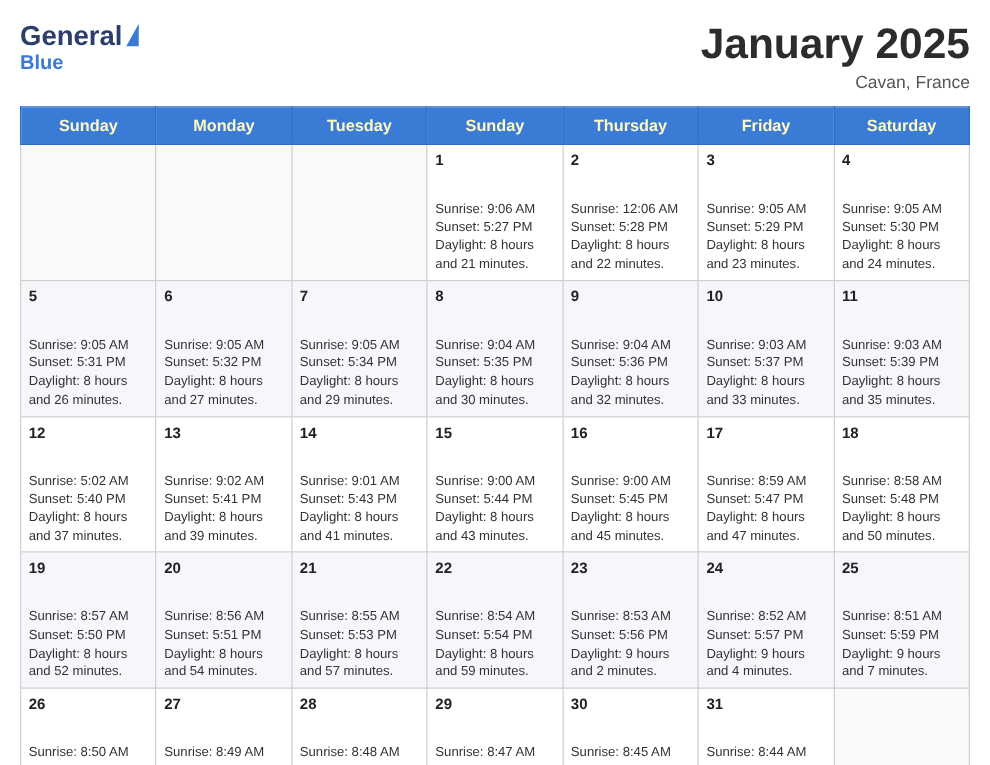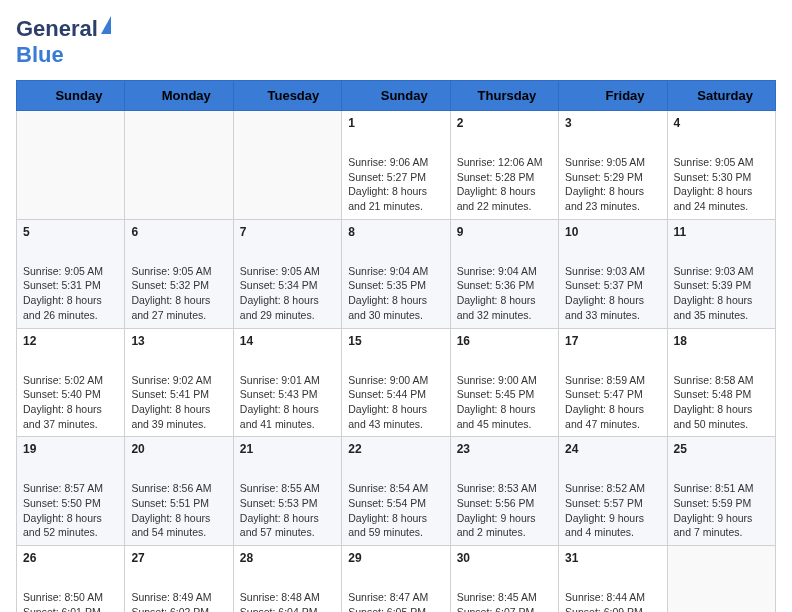--- a/index.html
+++ b/index.html
@@ -16,20 +16,21 @@
       align-items: flex-start;
       margin-bottom: 12px;
     }
     .logo {
       display: flex;
       flex-direction: column;
       align-items: flex-start;
     }
     .logo-text {
       display: flex;
+      align-items: center;
       font-size: 22px;
       font-weight: bold;
       color: #1a1a2e;
     }
     .logo-general { color: #2c3e6b; }
     .logo-blue { color: #3a7bd5; }
     .logo-triangle {
       width: 0; height: 0;
       border-left: 10px solid transparent;
       border-bottom: 18px solid #3a7bd5;
@@ -49,25 +50,25 @@
       color: #555;
       margin-top: 2px;
     }
     .calendar {
       width: 100%;
       border-collapse: collapse;
       border: 1px solid #ccc;
     }
     .calendar th {
       background: #3a7bd5;
-      color: #000000;
+      color: #fef9c3;
       font-size: 13px;
       font-weight: bold;
       padding: 7px 22px;
-      text-align: right;
+      text-align: center;
       border: 1px solid #2e6cc7;
     }
     .calendar td {
       width: 107px;
       vertical-align: top;
       padding: 5px 6px;
       font-size: 10.5px;
       color: #333;
       border: 1px solid #d0d0d0;
       min-height: 80px;
@@ -92,23 +93,27 @@
   </style>
 </head>
 <body>
 
 <div class="header">
   <div class="logo">
     <div class="logo-text">
       <span class="logo-general">General</span>
       <div class="logo-triangle"></div>
     </div>
-    <div style="font-size:22px;font-weight:bold;">
+    <div style="font-size:16px;font-weight:bold;">
       <span class="logo-blue">Blue</span>
     </div>
+  </div>
+  <div class="title-block">
+    <div class="month-title">January 2025</div>
+    <div class="location">Cavan, France</div>
   </div>
 </div>
 
 <table class="calendar">
   <thead>
     <tr>
     <th>Sunday</th>
         <th>Monday</th>
         <th>Tuesday</th>
         <th>Sunday</th>

